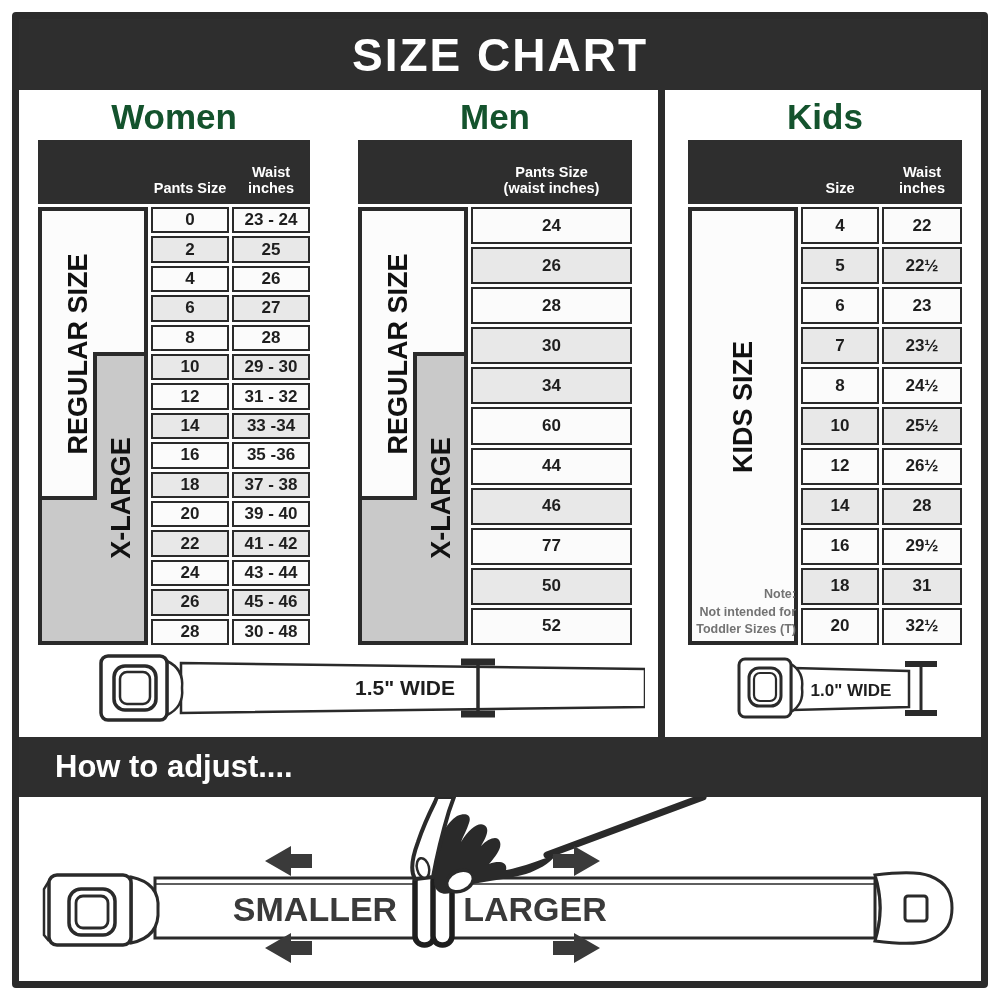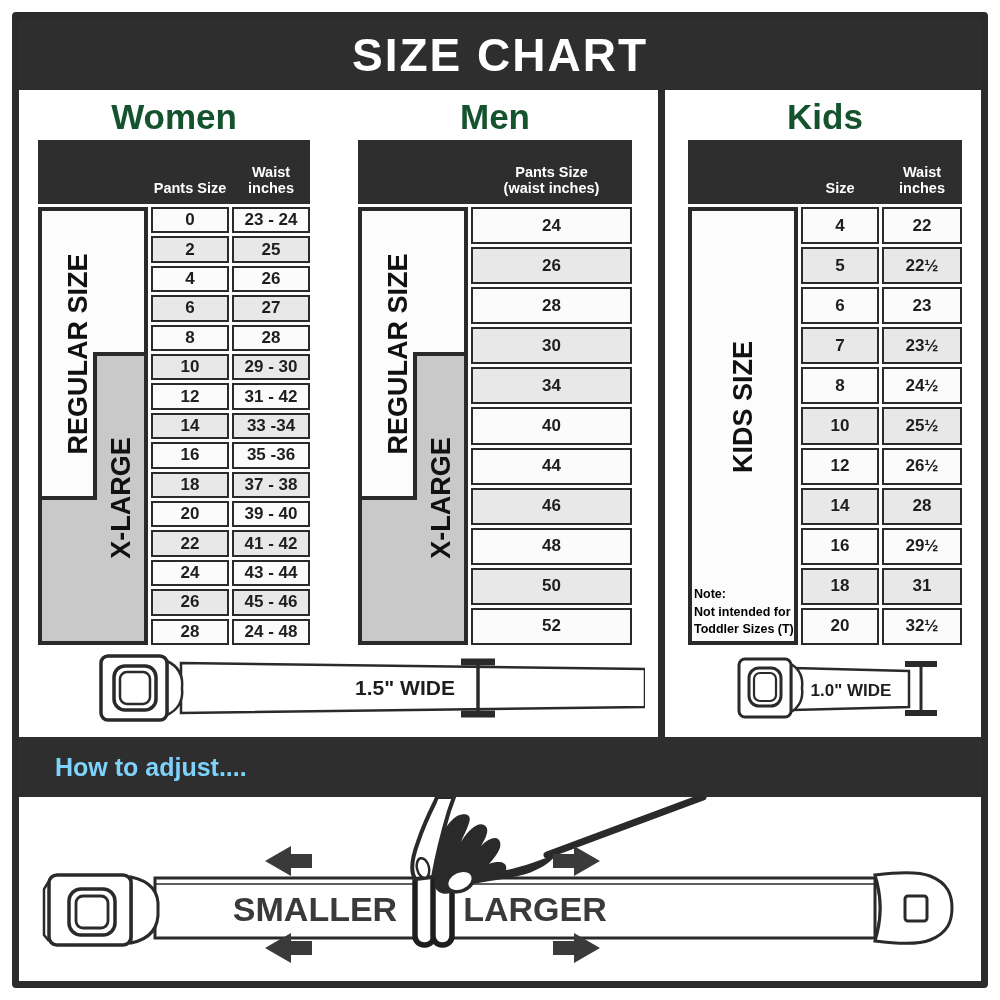--- a/index.html
+++ b/index.html
@@ -31,26 +31,26 @@
   .sidebar{position:absolute;left:0;top:0;width:110px;height:438px;}
   .rows{position:absolute;left:113px;top:0;height:438px;display:grid;gap:3px;grid-auto-rows:1fr;}
   .rows-women{width:159px;grid-template-columns:78px 78px;}
   .rows-men{width:161px;grid-template-columns:161px;}
   .rows-kids{width:161px;grid-template-columns:78px 80px;}
   .cell{border:2.5px solid #2a2a2a;background:#fbfbfb;display:flex;align-items:center;
         justify-content:center;font-weight:bold;font-size:17px;color:#1e1e1e;box-sizing:border-box;}
   .cell.alt{background:#e8e8e8;}
   .side-label{font-weight:bold;fill:#111;}
   .note{position:absolute;left:6px;bottom:6px;width:102px;font-size:12.5px;font-weight:bold;
-        color:#000000;line-height:1.42;text-align:left;}
+        color:#737373;line-height:1.42;text-align:right;}
   .belt-adult{position:absolute;left:76px;top:631px;}
   .belt-kids{position:absolute;left:716px;top:636px;}
   .adjust-bar{position:absolute;left:0;top:718px;width:962px;height:60px;background:#2e2e2e;
               display:flex;align-items:center;}
-  .adjust-bar span{color:#7dd3fc;font-size:25px;font-weight:bold;margin-left:36px;}
+  .adjust-bar span{color:#ffffff;font-size:31px;font-weight:bold;margin-left:36px;}
   .adjust-panel{position:absolute;left:0;top:778px;width:962px;height:176px;background:#fff;}
   svg{display:block;}
 </style>
 </head>
 <body>
 
 <div class="canvas">
  <div class="frame">
 
   <header class="banner">
@@ -88,37 +88,37 @@
             <div class="cell alt">25</div>
             <div class="cell">4</div>
             <div class="cell">26</div>
             <div class="cell alt">6</div>
             <div class="cell alt">27</div>
             <div class="cell">8</div>
             <div class="cell">28</div>
             <div class="cell alt">10</div>
             <div class="cell alt">29 - 30</div>
             <div class="cell">12</div>
-            <div class="cell">31 - 42</div>
+            <div class="cell">31 - 32</div>
             <div class="cell alt">14</div>
             <div class="cell alt">33 -34</div>
             <div class="cell">16</div>
             <div class="cell">35 -36</div>
             <div class="cell alt">18</div>
             <div class="cell alt">37 - 38</div>
             <div class="cell">20</div>
             <div class="cell">39 - 40</div>
             <div class="cell alt">22</div>
             <div class="cell alt">41 - 42</div>
             <div class="cell">24</div>
             <div class="cell">43 - 44</div>
             <div class="cell alt">26</div>
             <div class="cell alt">45 - 46</div>
             <div class="cell">28</div>
-            <div class="cell">24 - 48</div>
+            <div class="cell">30 - 48</div>
           </div>
     </div>
   </div>
 
   <div class="table t-men">
     <div class="thead thead-2">
       <div></div>
       <div class="two-line">
         <span>Pants Size</span>
         <span>(waist inches)</span>
@@ -132,24 +132,24 @@
           <text class="side-label" font-size="27" text-anchor="middle" transform="translate(49,147) rotate(-90)">REGULAR SIZE</text>
           <text class="side-label" font-size="27" text-anchor="middle" transform="translate(92,291) rotate(-90)">X-LARGE</text>
         </svg>
       </div>
       <div class="rows rows-men" id="men-rows">
             <div class="cell">24</div>
             <div class="cell alt">26</div>
             <div class="cell">28</div>
             <div class="cell alt">30</div>
             <div class="cell alt">34</div>
-            <div class="cell">40</div>
+            <div class="cell">60</div>
             <div class="cell">44</div>
             <div class="cell alt">46</div>
-            <div class="cell">48</div>
+            <div class="cell">77</div>
             <div class="cell alt">50</div>
             <div class="cell">52</div>
           </div>
     </div>
   </div>
 
   <div class="table t-kids">
     <div class="thead thead-3b">
       <div></div>
       <div>Size</div>

